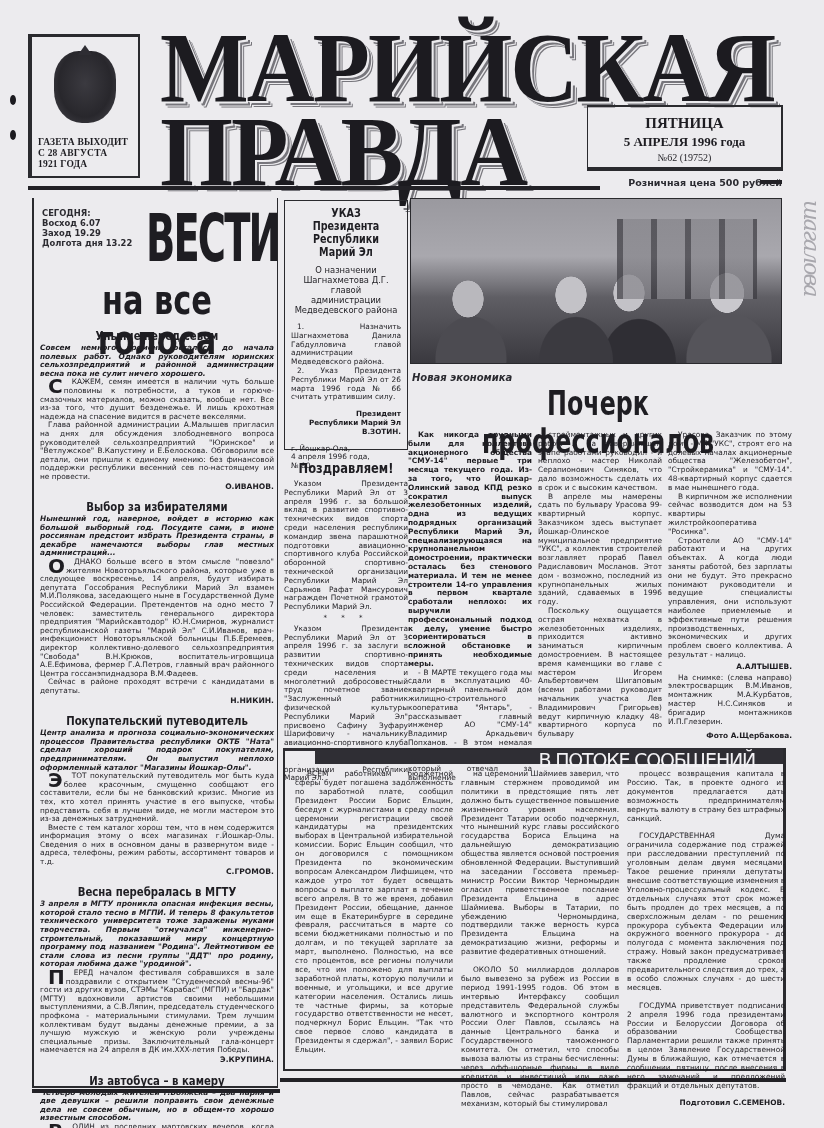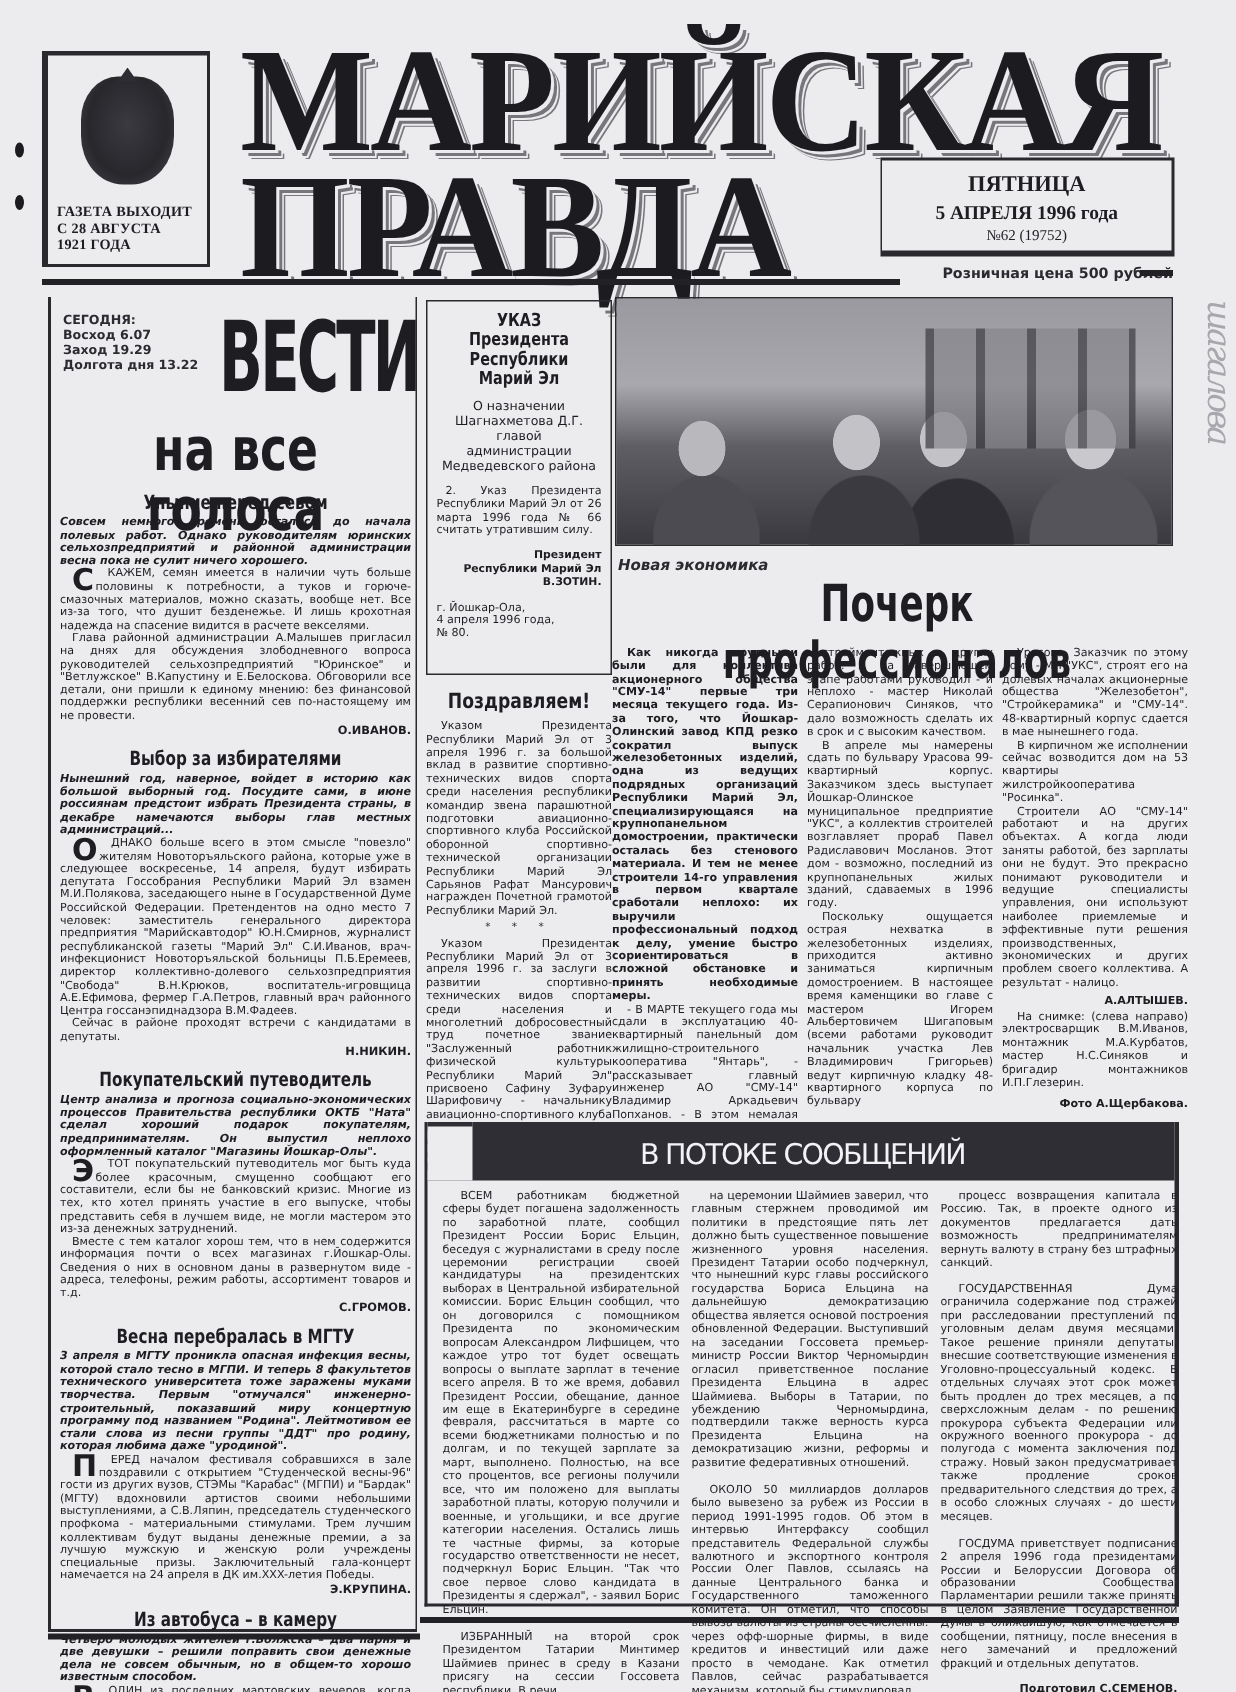--- a/index.html
+++ b/index.html
@@ -166,22 +166,22 @@
     font-family: "DejaVu Serif", serif; font-style: italic; font-size: 22px;
     color: #a8a7ad; writing-mode: vertical-rl; letter-spacing: -2px;
   }
 
   
   #stream-box {
     left: 283px; top: 748px; width: 503px; height: 323px;
     border: 2px solid #2a2a2e; border-top: 0; border-right-width: 3px;
   }
   #stream-header {
-    height: 39px; background: #2f2e34; color: #f3f2f5;
-    text-align: center; padding-right: 28px; padding-top: 11px;
+    height: 16px; background: #2f2e34; color: #f3f2f5;
+    text-align: right; padding-right: 28px; padding-top: 1px;
     font-size: 19px; letter-spacing: -1.2px; line-height: 22px;
     border-left: 30px solid #ecebee;
     position: relative;
   }
   #stream-header::before {
     content: ""; position: absolute; left: -30px; top: 0; width: 30px; height: 3px; background: #2f2e34;
   }
   #stream-cols {
     display: grid; grid-template-columns: 158px 158px 158px; column-gap: 8px;
     padding: 6px 8px 0 10px;
@@ -243,21 +243,21 @@
       <div class="story-lead">Нынешний год, наверное, войдет в историю как большой выборный год. Посудите сами, в июне россиянам предстоит избрать Президента страны, в декабре намечаются выборы глав местных администраций...</div>
       <div class="story-body"><span class="dropcap">О</span><span>ДНАКО больше всего в этом смысле "повезло" жителям Новоторъяльского района, которые уже в следующее воскресенье, 14 апреля, будут избирать депутата Госсобрания Республики Марий Эл взамен М.И.Полякова, заседающего ныне в Государственной Думе Российской Федерации. Претендентов на одно место 7 человек: заместитель генерального директора предприятия "Марийскавтодор" Ю.Н.Смирнов, журналист республиканской газеты "Марий Эл" С.И.Иванов, врач-инфекционист Новоторъяльской больницы П.Б.Еремеев, директор коллективно-долевого сельхозпредприятия "Свобода" В.Н.Крюков, воспитатель-игровщица А.Е.Ефимова, фермер Г.А.Петров, главный врач районного Центра госсанэпиднадзора В.М.Фадеев.</span></div>
       <div class="story-body">Сейчас в районе проходят встречи с кандидатами в депутаты.</div>
       <div class="story-author">Н.НИКИН.</div>
     </div>
 
     <div class="story">
       <div class="story-head">Покупательский путеводитель</div>
       <div class="story-lead">Центр анализа и прогноза социально-экономических процессов Правительства республики ОКТБ "Ната" сделал хороший подарок покупателям, предпринимателям. Он выпустил неплохо оформленный каталог "Магазины Йошкар-Олы".</div>
       <div class="story-body"><span class="dropcap">Э</span><span>ТОТ покупательский путеводитель мог быть куда более красочным, смущенно сообщают его составители, если бы не банковский кризис. Многие из тех, кто хотел принять участие в его выпуске, чтобы представить себя в лучшем виде, не могли мастером это из-за денежных затруднений.</span></div>
-      <div class="story-body">Вместе с тем каталог хорош тем, что в нем содержится информация почти о всех магазинах г.Йошкар-Олы. Сведения о них в основном даны в развернутом виде - адреса, телефоны, режим работы, ассортимент товаров и т.д.</div>
+      <div class="story-body">Вместе с тем каталог хорош тем, что в нем содержится информация этому о всех магазинах г.Йошкар-Олы. Сведения о них в основном даны в развернутом виде - адреса, телефоны, режим работы, ассортимент товаров и т.д.</div>
       <div class="story-author">С.ГРОМОВ.</div>
     </div>
 
     <div class="story">
       <div class="story-head">Весна перебралась в МГТУ</div>
       <div class="story-lead">3 апреля в МГТУ проникла опасная инфекция весны, которой стало тесно в МГПИ. И теперь 8 факультетов технического университета тоже заражены муками творчества. Первым "отмучался" инженерно-строительный, показавший миру концертную программу под названием "Родина". Лейтмотивом ее стали слова из песни группы "ДДТ" про родину, которая любима даже "уродиной".</div>
       <div class="story-body"><span class="dropcap">П</span><span>ЕРЕД началом фестиваля собравшихся в зале поздравили с открытием "Студенческой весны-96" гости из других вузов, СТЭМы "Карабас" (МГПИ) и "Бардак" (МГТУ) вдохновили артистов своими небольшими выступлениями, а С.В.Ляпин, председатель студенческого профкома - материальными стимулами. Трем лучшим коллективам будут выданы денежные премии, а за лучшую мужскую и женскую роли учреждены специальные призы. Заключительный гала-концерт намечается на 24 апреля в ДК им.XXX-летия Победы.</span></div>
       <div class="story-author">Э.КРУПИНА.</div>
     </div>
 
@@ -273,20 +273,21 @@
 <div id="ukaz-box" class="abs">
   <div id="ukaz-title">УКАЗ
 Президента
 Республики Марий Эл</div>
   <div id="ukaz-subject">О назначении
 Шагнахметова Д.Г.
 главой
 администрации
 Медведевского района</div>
   <div id="ukaz-body">
+    <p>1. Назначить Шагнахметова Данила Габдулловича главой администрации Медведевского района.</p>
     <p>2. Указ Президента Республики Марий Эл от 26 марта 1996 года № 66 считать утратившим силу.</p>
   </div>
   <div id="ukaz-sign">Президент
 Республики Марий Эл
 В.ЗОТИН.</div>
   <div id="ukaz-place">г. Йошкар-Ола,
 4 апреля 1996 года,
 № 80.</div>
 </div>
 
@@ -323,21 +324,20 @@
   </div>
 </div>
 
 <div id="handwriting" class="abs">шагалова</div>
 
 <div id="stream-box" class="abs">
   <div id="stream-header">В ПОТОКЕ СООБЩЕНИЙ</div>
   <div id="stream-cols">
     <div>
       <p>ВСЕМ работникам бюджетной сферы будет погашена задолженность по заработной плате, сообщил Президент России Борис Ельцин, беседуя с журналистами в среду после церемонии регистрации своей кандидатуры на президентских выборах в Центральной избирательной комиссии. Борис Ельцин сообщил, что он договорился с помощником Президента по экономическим вопросам Александром Лифшицем, что каждое утро тот будет освещать вопросы о выплате зарплат в течение всего апреля. В то же время, добавил Президент России, обещание, данное им еще в Екатеринбурге в середине февраля, рассчитаться в марте со всеми бюджетниками полностью и по долгам, и по текущей зарплате за март, выполнено. Полностью, на все сто процентов, все регионы получили все, что им положено для выплаты заработной платы, которую получили и военные, и угольщики, и все другие категории населения. Остались лишь те частные фирмы, за которые государство ответственности не несет, подчеркнул Борис Ельцин. "Так что свое первое слово кандидата в Президенты я сдержал", - заявил Борис Ельцин.</p>
-      <p class="gap">ИЗБРАННЫЙ на второй срок Президентом Татарии Минтимер Шаймиев принес в среду в Казани присягу на сессии Госсовета республики. В речи</p>
     </div>
     <div>
       <p>на церемонии Шаймиев заверил, что главным стержнем проводимой им политики в предстоящие пять лет должно быть существенное повышение жизненного уровня населения. Президент Татарии особо подчеркнул, что нынешний курс главы российского государства Бориса Ельцина на дальнейшую демократизацию общества является основой построения обновленной Федерации. Выступивший на заседании Госсовета премьер-министр России Виктор Черномырдин огласил приветственное послание Президента Ельцина в адрес Шаймиева. Выборы в Татарии, по убеждению Черномырдина, подтвердили также верность курса Президента Ельцина на демократизацию жизни, реформы и развитие федеративных отношений.</p>
       <p class="gap">ОКОЛО 50 миллиардов долларов было вывезено за рубеж из России в период 1991-1995 годов. Об этом в интервью Интерфаксу сообщил представитель Федеральной службы валютного и экспортного контроля России Олег Павлов, ссылаясь на данные Центрального банка и Государственного таможенного комитета. Он отметил, что способы вывоза валюты из страны бесчисленны: через офф-шорные фирмы, в виде кредитов и инвестиций или даже просто в чемодане. Как отметил Павлов, сейчас разрабатывается механизм, который бы стимулировал</p>
     </div>
     <div>
       <p>процесс возвращения капитала в Россию. Так, в проекте одного из документов предлагается дать возможность предпринимателям вернуть валюту в страну без штрафных санкций.</p>
       <p class="gap">ГОСУДАРСТВЕННАЯ Дума ограничила содержание под стражей при расследовании преступлений по уголовным делам двумя месяцами. Такое решение приняли депутаты, внесшие соответствующие изменения в Уголовно-процессуальный кодекс. В отдельных случаях этот срок может быть продлен до трех месяцев, а по сверхсложным делам - по решению прокурора субъекта Федерации или окружного военного прокурора - до полугода с момента заключения под стражу. Новый закон предусматривает также продление сроков предварительного следствия до трех, а в особо сложных случаях - до шести месяцев.</p>
       <p class="gap">ГОСДУМА приветствует подписание 2 апреля 1996 года президентами России и Белоруссии Договора об образовании Сообщества. Парламентарии решили также принять в целом Заявление Государственной Думы в ближайшую, как отмечается в сообщении, пятницу, после внесения в него замечаний и предложений фракций и отдельных депутатов.</p>
       <div id="stream-author">Подготовил С.СЕМЕНОВ.</div>

